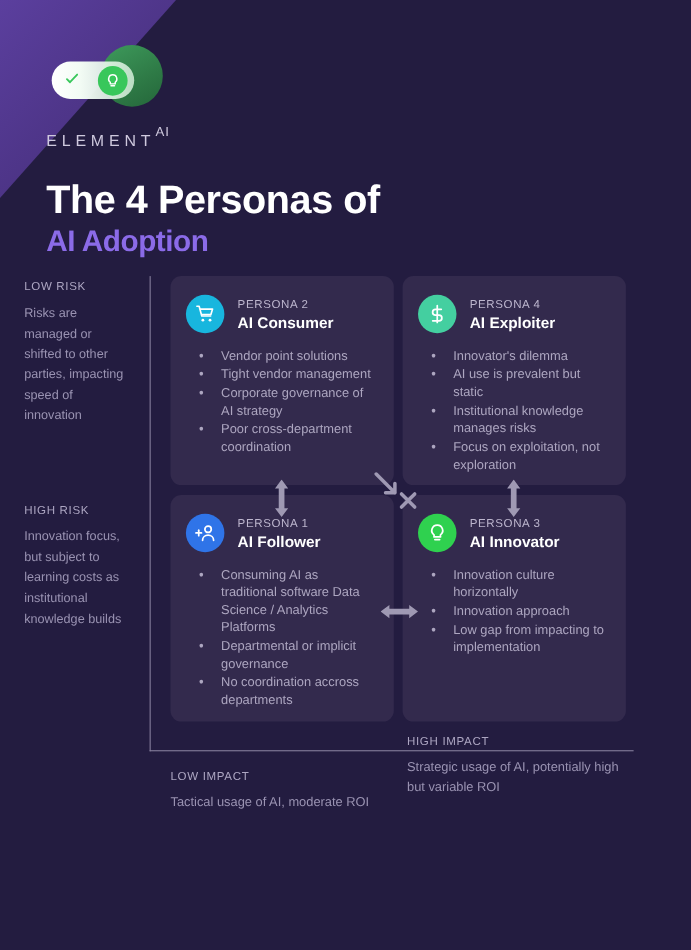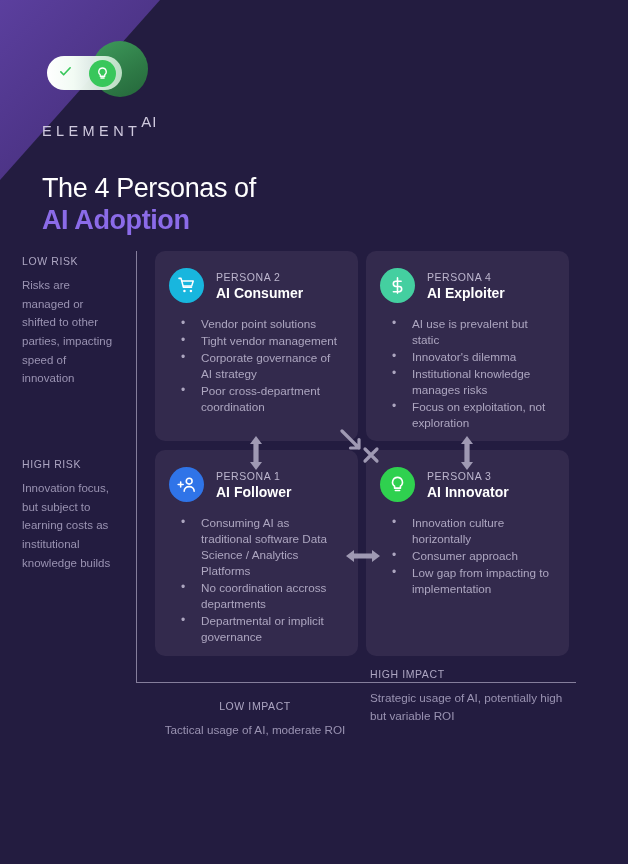--- a/index.html
+++ b/index.html
@@ -72,32 +72,32 @@
   .wordmark {
     margin-top: 14px;
     font-size: 14.5px;
     letter-spacing: 4.4px;
     color: #CFC9DE;
     font-weight: 500;
     display: inline-block;
     position: relative;
   }
   .wordmark .sup {
-    font-size: 15px;
+    font-size: 12px;
     letter-spacing: 1px;
     vertical-align: super;
     position: relative;
     top: -3px;
     color: #CFC9DE;
   }
 
   .title {
-    margin-top: 32px;
-    font-size: 27px;
-    font-weight: normal;
+    margin-top: 22px;
+    font-size: 36px;
+    font-weight: bold;
     color: #FFFFFF;
     letter-spacing: -0.4px;
     line-height: 1.2;
   }
   .title-accent {
     font-size: 27px;
     font-weight: bold;
     color: #8B6BE8;
     letter-spacing: -0.4px;
     line-height: 1.2;
@@ -197,21 +197,21 @@
   
   .conn { position: absolute; pointer-events: none; }
   .conn-v-left   { left: 248px; top: 436px; }
   .conn-v-right  { left: 459px; top: 436px; }
   .conn-h-bottom { left: 346px; top: 548px; }
   .conn-diag     { left: 340px; top: 429px; }
   .conn-x        { left: 362px; top: 446px; }
 
   
   .impact-block { position: absolute; width: 200px; }
-  .impact-low  { left: 155px; top: 700px; text-align: center; }
+  .impact-low  { left: 155px; top: 700px; }
   .impact-high { left: 370px; top: 668px; }
   .impact-title {
     font-size: 10.5px;
     letter-spacing: 0.6px;
     color: #ADA6C2;
     margin-bottom: 9px;
   }
   .impact-desc {
     font-size: 11.7px;
     line-height: 1.5;
@@ -290,22 +290,22 @@
           <line x1="12" y1="2.4" x2="12" y2="21.6" stroke="#fff" stroke-width="2" stroke-linecap="round"></line>
           <path d="M16.6 6.6H10a3.3 3.3 0 0 0 0 6.6h4a3.3 3.3 0 0 1 0 6.6H6.8" fill="none" stroke="#fff" stroke-width="2" stroke-linecap="round" stroke-linejoin="round"></path>
         </svg>
       </div>
       <div>
         <div class="persona-label">PERSONA 4</div>
         <div class="persona-name">AI Exploiter</div>
       </div>
     </div>
     <ul class="bullets">
+      <li>Innovator's dilemma</li>
       <li>AI use is prevalent but static</li>
-      <li>Innovator's dilemma</li>
       <li>Institutional knowledge manages risks</li>
       <li>Focus on exploitation, not exploration</li>
     </ul>
   </div>
 
   <div class="card">
     <div class="card-head">
       <div class="card-icon" style="background:#2F74E8;">
         <svg width="20" height="20" viewBox="0 0 24 24">
           <circle cx="14.6" cy="7.4" r="3.5" fill="none" stroke="#fff" stroke-width="1.9"></circle>
@@ -314,41 +314,41 @@
           <line x1="1.4" y1="11.4" x2="7.4" y2="11.4" stroke="#fff" stroke-width="1.9" stroke-linecap="round"></line>
         </svg>
       </div>
       <div>
         <div class="persona-label">PERSONA 1</div>
         <div class="persona-name">AI Follower</div>
       </div>
     </div>
     <ul class="bullets">
       <li>Consuming AI as traditional software Data Science / Analytics Platforms</li>
+      <li>Departmental or implicit governance</li>
       <li>No coordination accross departments</li>
-      <li>Departmental or implicit governance</li>
     </ul>
   </div>
 
   <div class="card">
     <div class="card-head">
       <div class="card-icon" style="background:#2FD14F;">
         <svg width="19" height="19" viewBox="0 0 24 24">
           <path d="M12 3a6.2 6.2 0 0 0-3.7 11.2v2.4h7.4v-2.4A6.2 6.2 0 0 0 12 3z" fill="none" stroke="#fff" stroke-width="2" stroke-linejoin="round"></path>
           <line x1="9.3" y1="19.6" x2="14.7" y2="19.6" stroke="#fff" stroke-width="2" stroke-linecap="round"></line>
         </svg>
       </div>
       <div>
         <div class="persona-label">PERSONA 3</div>
         <div class="persona-name">AI Innovator</div>
       </div>
     </div>
     <ul class="bullets">
       <li>Innovation culture horizontally</li>
-      <li>Consumer approach</li>
+      <li>Innovation approach</li>
       <li>Low gap from impacting to implementation</li>
     </ul>
   </div>
 </div>
 
 <svg class="conn conn-v-left" width="16" height="34" viewBox="0 0 16 34">
   <path d="M8 0 L14 8 H10.6 V26 H14 L8 34 L2 26 H5.4 V8 H2 Z" fill="#9F99B3"></path>
 </svg>
 
 <svg class="conn conn-v-right" width="16" height="34" viewBox="0 0 16 34">

